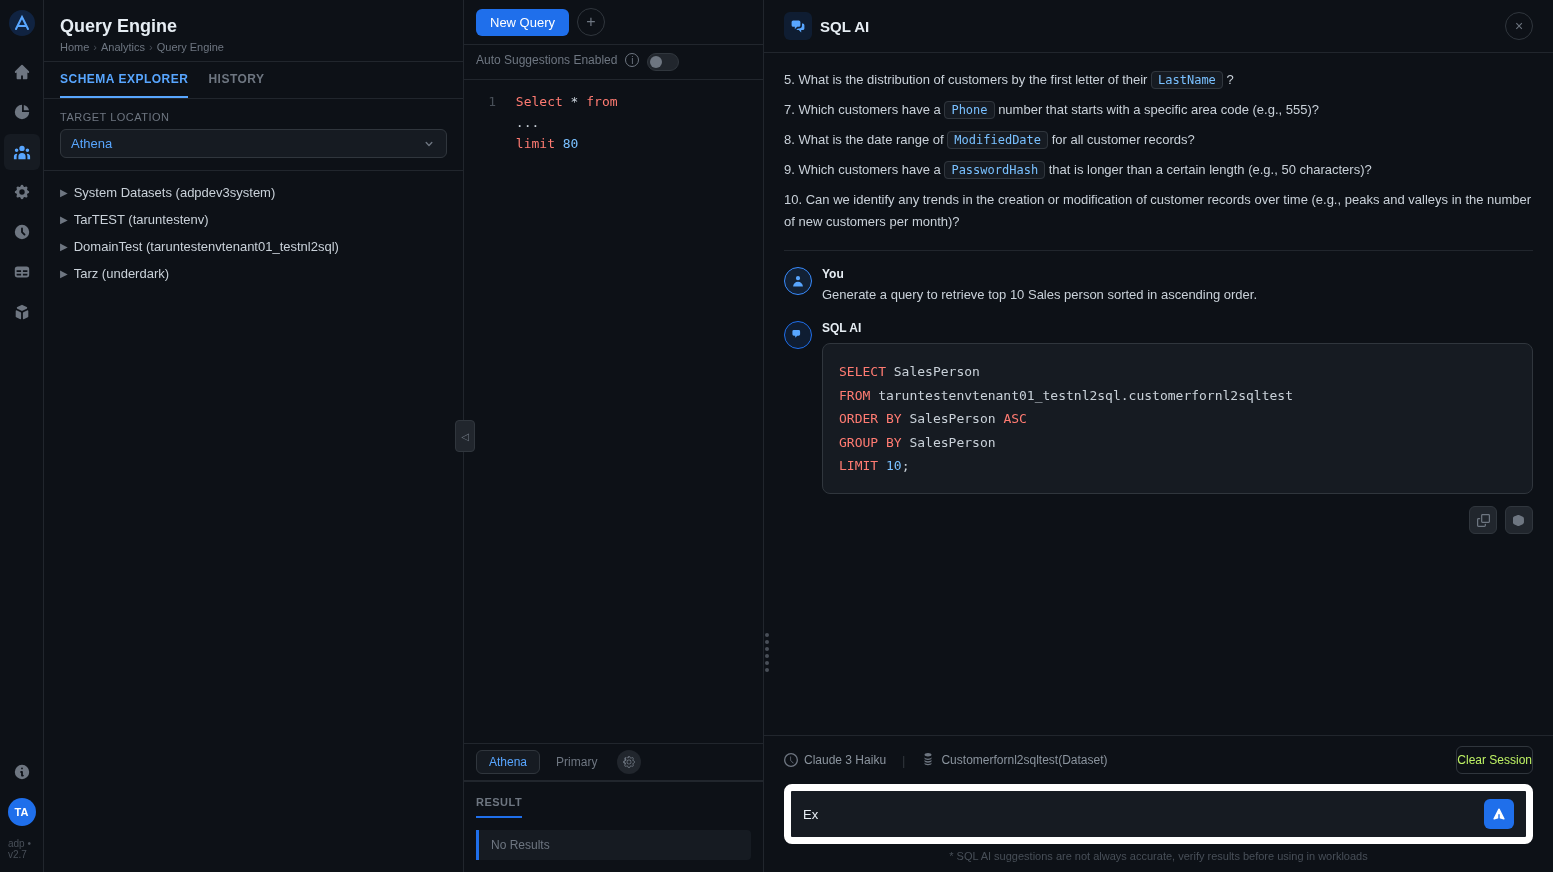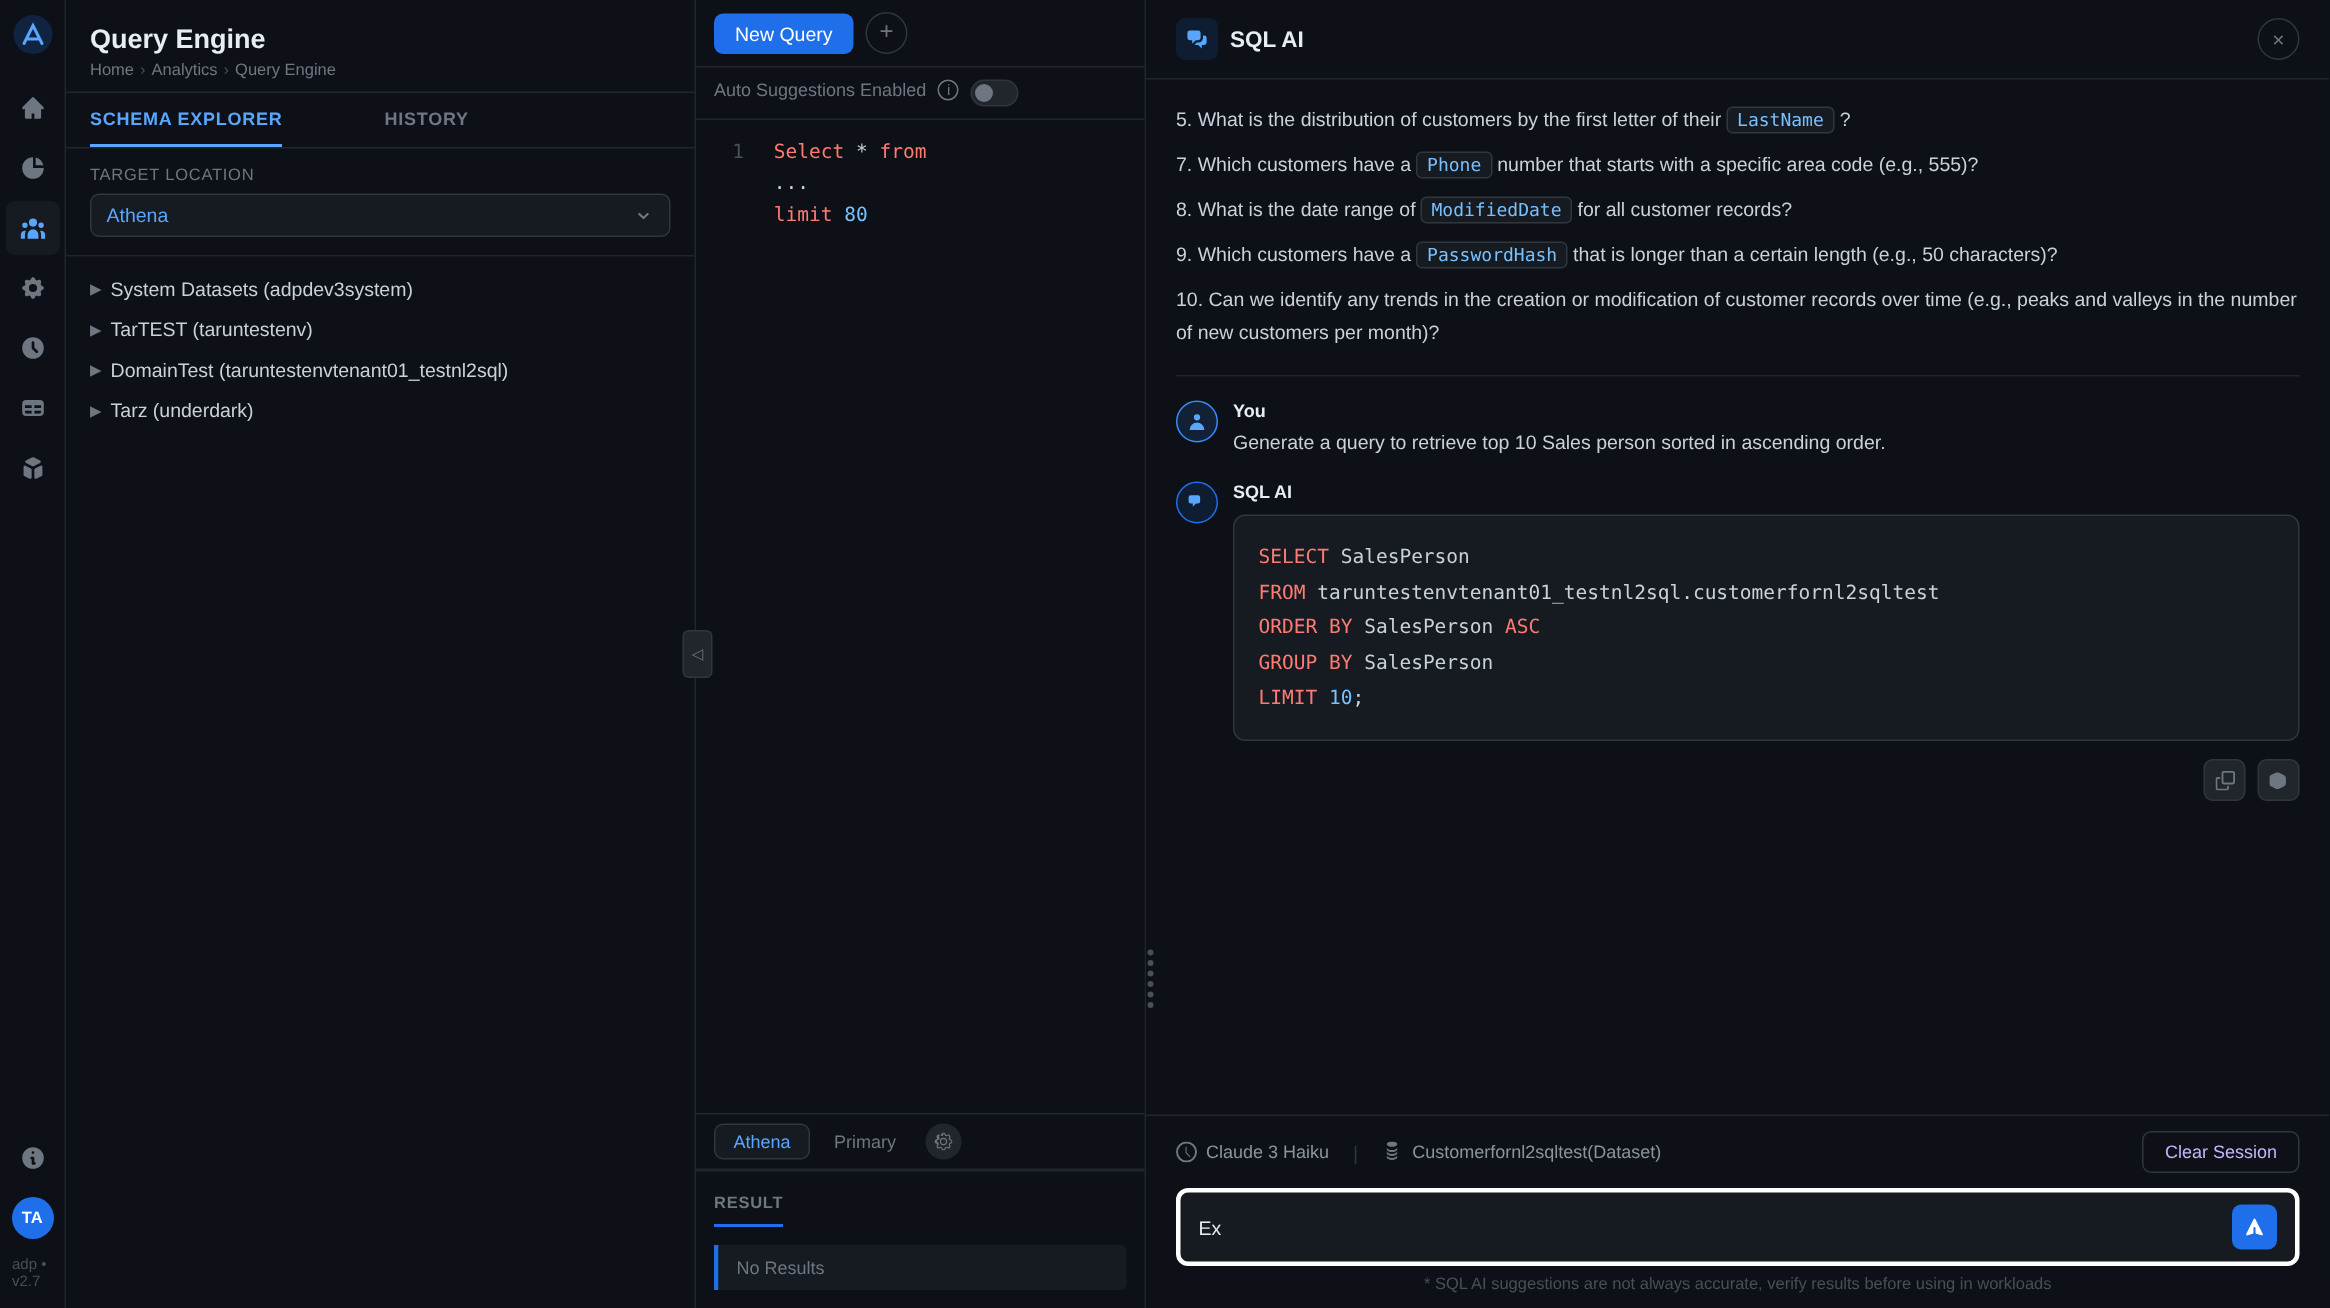--- a/index.html
+++ b/index.html
@@ -99,21 +99,20 @@
       gap: 4px;
     }
     .breadcrumb span { cursor: pointer; }
     .breadcrumb .sep { color: #484f58; }
 
     
     .schema-tabs {
       display: flex;
       border-bottom: 1px solid #21262d;
       padding: 0 16px;
-      gap: 48px;
     }
     .schema-tab {
       padding: 10px 0;
       margin-right: 20px;
       font-size: 12px;
       font-weight: 600;
       color: #6e7681;
       cursor: pointer;
       border-bottom: 2px solid transparent;
       text-transform: uppercase;
@@ -552,35 +551,35 @@
       display: flex;
       align-items: center;
       gap: 6px;
       font-size: 12px;
       color: #8b949e;
     }
     .meta-badge svg { width: 14px; height: 14px; color: #6e7681; }
     .meta-divider { color: #30363d; }
     .clear-session-btn {
       margin-left: auto;
-      padding: 6px 14px;
+      padding: 6px 0;
       border-radius: 6px;
       border: 1px solid #30363d;
       background: transparent;
-      color: #c4b5fd;
+      color: #bef264;
       font-size: 12px;
       cursor: pointer;
     }
 
     .chat-input-row {
       display: flex;
       align-items: center;
       gap: 8px;
       background: #161b22;
-      border: 3px solid #ffffff;
+      border: 7px solid #ffffff;
       border-radius: 8px;
       padding: 8px 12px;
     }
     .chat-input {
       flex: 1;
       background: transparent;
       border: none;
       outline: none;
       color: #e6edf3;
       font-size: 13px;

